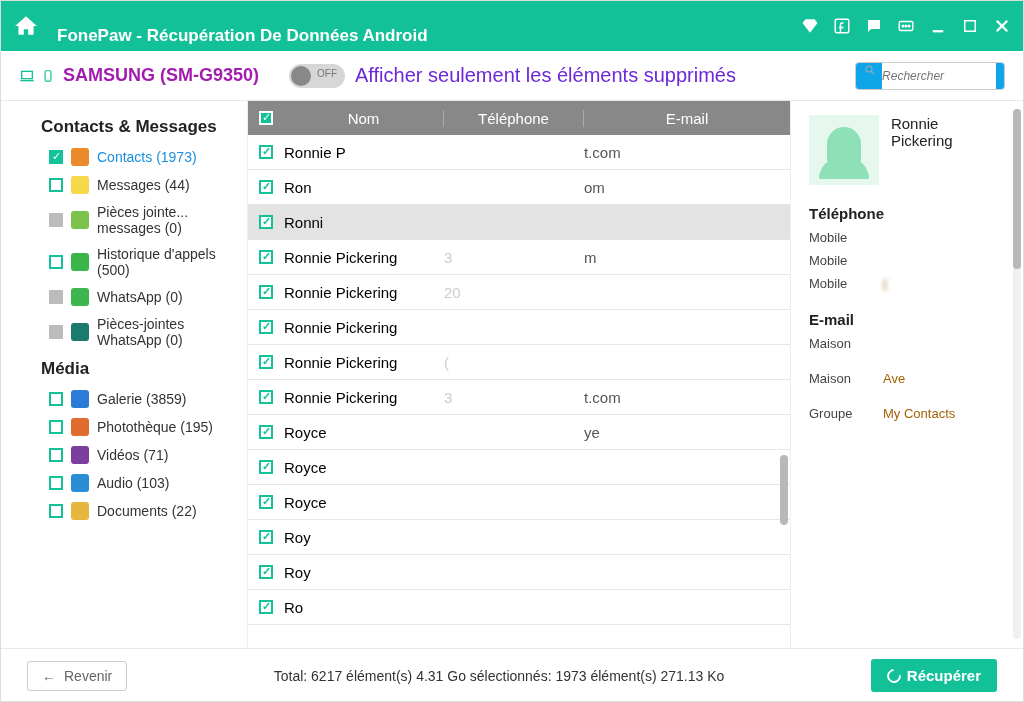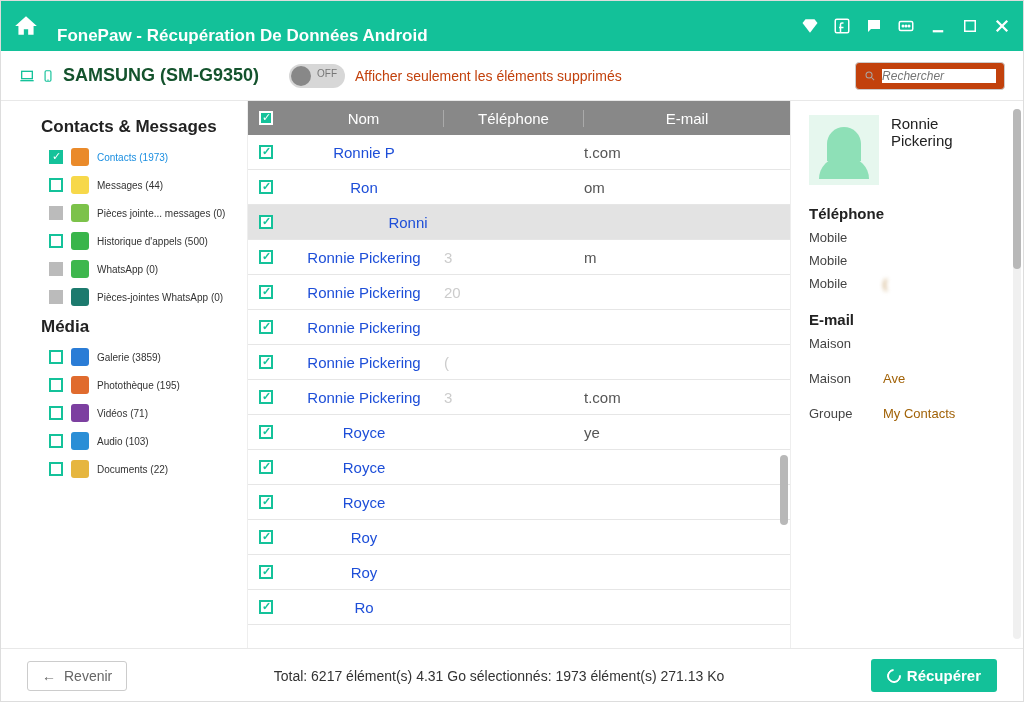--- a/index.html
+++ b/index.html
@@ -9,63 +9,63 @@
   .titlebar { height: 50px; background: #13c199; display: flex; align-items: center; padding: 0 12px; color: #fff; }
   .titlebar .home { width: 26px; height: 26px; margin-right: 18px; }
   .titlebar .title { font-size: 17px; font-weight: 600; margin-top: 20px; }
   .titlebar .spacer { flex: 1; }
   .titlebar .ticons { display: flex; gap: 14px; align-items: center; }
   .titlebar .ticon { width: 18px; height: 18px; display: inline-flex; align-items: center; justify-content: center; }
 
   
   .toolbar { height: 50px; display: flex; align-items: center; padding: 0 18px; border-bottom: 1px solid #e8e8e8; }
   .toolbar .devicons { display: flex; gap: 6px; margin-right: 8px; }
-  .toolbar .device-name { font-size: 18px; font-weight: 700; color: #14532d; }
+  .toolbar .device-name { font-size: 18px; font-weight: 700; color: #a21caf; }
   .toolbar .toggle { display: flex; align-items: center; margin-left: 30px; gap: 10px; }
   .toggle-switch { width: 56px; height: 24px; border-radius: 12px; background: #d7d7d7; position: relative; }
   .toggle-knob { position: absolute; left: 2px; top: 2px; width: 20px; height: 20px; background: #888; border-radius: 50%; }
   .toggle-label { position: absolute; right: 8px; top: 4px; font-size: 10px; color: #777; }
-  .toggle-text { color: #c2410c; font-size: 14px; }
+  .toggle-text { color: #6d28d9; font-size: 20px; }
   .toolbar .spacer { flex: 1; }
-  .search-box { width: 150px; height: 28px; border: 1px solid #ccc; border-radius: 4px; display: flex; align-items: center; padding: 0 8px; color: #aaa; background: #c2410c; }
+  .search-box { width: 150px; height: 28px; border: 1px solid #ccc; border-radius: 4px; display: flex; padding: 0 8px; color: #aaa; background: #0ea5e9; }
   .search-box input { border: none; outline: none; font-style: italic; font-size: 12px; width: 100%; color: #888; }
   .search-box .mag { width: 14px; height: 14px; margin-right: 6px; }
 
   
   .main { display: flex; height: 547px; }
   .sidebar { width: 246px; padding: 10px 0; overflow-y: auto; }
   .sb-section { font-size: 17px; font-weight: 700; color: #222; padding: 6px 18px 6px 40px; }
-  .sb-item { display: flex; align-items: center; padding: 5px 12px 5px 48px; font-size: 10px; color: #333; gap: 8px; }
+  .sb-item { display: flex; align-items: center; padding: 5px 12px 5px 48px; font-size: 14px; color: #333; gap: 8px; }
   .sb-item.active span { color: #1a8ee0; }
   .sb-check { width: 14px; height: 14px; border: 2px solid #14c29a; background: #fff; position: relative; flex-shrink: 0; }
   .sb-check.checked { background: #14c29a; }
   .sb-check.checked::after { content: "✓"; color: #fff; font-size: 11px; position: absolute; top: -2px; left: 1px; }
   .sb-check.grey { border-color: #bbb; background: #bbb; }
   .sb-check.grey::after { content: ""; }
   .sb-icon { width: 18px; height: 18px; border-radius: 3px; flex-shrink: 0; }
 
   
   .table-wrap { flex: 1; border-left: 1px solid #eee; border-right: 1px solid #eee; display: flex; flex-direction: column; position: relative; }
   .thead { display: flex; height: 34px; background: #888; color: #fff; font-size: 15px; align-items: center; }
   .th-check { width: 36px; display:flex; align-items:center; justify-content:center; }
   .th-check .tcheck { width:14px; height:14px; border:2px solid #fff; background:#14c29a; position:relative;}
   .th-check .tcheck::after { content:"✓"; color:#fff; font-size:11px; position:absolute; top:-2px; left:1px;}
   .th1 { width: 160px; text-align: center; border-right: 1px solid #aaa;}
   .th2 { width: 140px; text-align: center; border-right: 1px solid #aaa;}
   .th3 { flex: 1; text-align: center; }
   .tbody { flex: 1; overflow-y: hidden; position:relative;}
   .trow { display: flex; align-items: center; height: 35px; border-bottom: 1px solid #e6e6e6; font-size: 15px; color: #555; }
-  .trow.sel { background: #e3e3e3; gap: 44px; }
+  .trow.sel { background: #e3e3e3; }
   .trow .cell-check { width: 36px; display:flex; align-items:center; justify-content:center;}
   .trow .cell-check .rcheck { width:14px; height:14px; border:2px solid #14c29a; background:#fff; position:relative;}
   .trow .cell-check .rcheck::after { content:"✓"; color:#14c29a; font-size:11px; position:absolute; top:-2px; left:1px; font-weight:bold;}
   .trow .cell-name { width: 160px; overflow: hidden; white-space: nowrap; }
   .trow .cell-phone { width: 140px; overflow:hidden; white-space: nowrap; color:#ccc;}
   .trow .cell-email { flex: 1; overflow:hidden; white-space: nowrap; text-align:left; padding-right:10px;}
-  .partial { color: #1d4ed8; text-align: center; }
+  .partial { color: #000000; }
   .scroll-thumb { position:absolute; right:2px; top:320px; width:8px; height:70px; background:#b8b8b8; border-radius:4px;}
 
   
   .details { width: 232px; padding: 14px 14px 14px 18px; overflow-y: auto; font-size: 14px; color: #222; position:relative;}
   .details .avatar { width: 70px; height: 70px; background: #e6f7ee; display:inline-block; vertical-align:top; margin-right: 8px; position:relative;}
   .avatar::after { content:""; position:absolute; left:18px; top:12px; width:34px; height:34px; background:#8ee0b7; border-radius:50% 50% 0 0; }
   .avatar::before { content:""; position:absolute; left:10px; bottom:6px; width:50px; height:22px; background:#8ee0b7; border-radius:26px 26px 0 0;}
   .details .cname { display:inline-block; vertical-align:top; font-size:15px; font-weight:400; color:#222; width: 100px;}
   .dsec { margin-top: 20px; }
   .dsec h4 { font-size: 15px; font-weight:700; margin-bottom:8px; }

